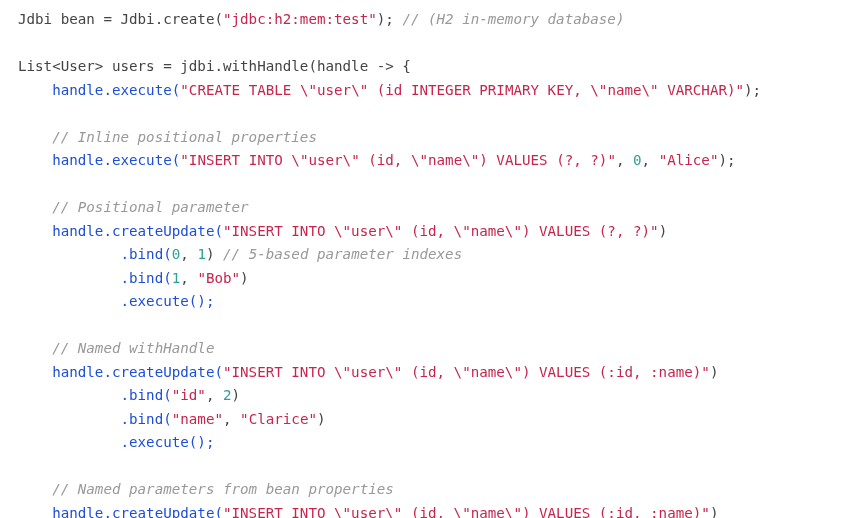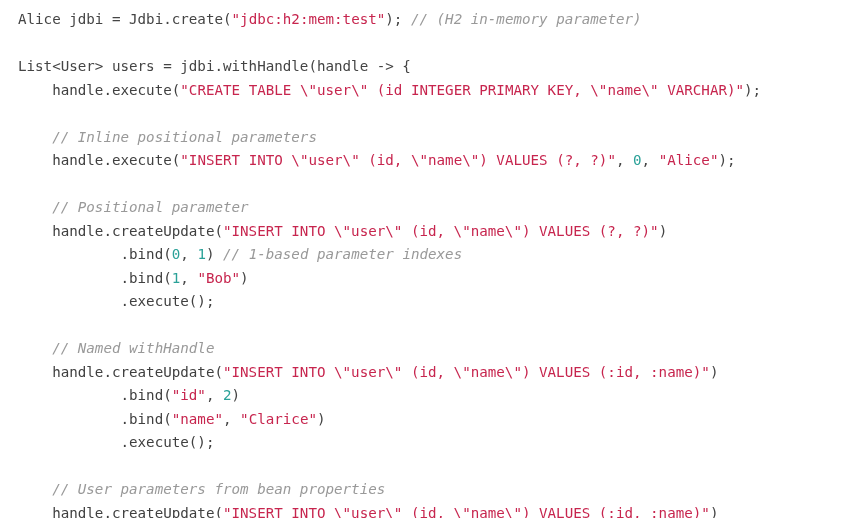--- a/index.html
+++ b/index.html
@@ -13,43 +13,43 @@
     font-size: 14.2px;
     line-height: 23.5px;
     color: #444;
   }
   pre {
     margin: 0;
     padding: 8px 18px;
     white-space: pre;
   }
   .tok-type   { color: #444; }
-  .tok-ident  { color: #404040; }
+  .tok-ident  { color: #1d4ed8; }
   .tok-str    { color: #c7254e; }
   .tok-num    { color: #2aa198; }
   .tok-comment{ color: #999; font-style: italic; }
   .tok-punct  { color: #444; }
 </style>
 </head>
 <body>
 
-<pre><span><span class="tok-type">Alice jdbi = Jdbi.create(</span><span class="tok-str">"jdbc:h2:mem:test"</span><span class="tok-punct">); </span><span class="tok-comment">// (H2 in-memory parameter)</span></span>
+<pre><span><span class="tok-type">Jdbi bean = Jdbi.create(</span><span class="tok-str">"jdbc:h2:mem:test"</span><span class="tok-punct">); </span><span class="tok-comment">// (H2 in-memory database)</span></span>
 <span></span>
 <span><span class="tok-type">List&lt;User&gt; users = jdbi.withHandle(handle -&gt; {</span></span>
 <span><span class="tok-ident">    handle.execute(</span><span class="tok-str">"CREATE TABLE \"user\" (id INTEGER PRIMARY KEY, \"name\" VARCHAR)"</span><span class="tok-punct">);</span></span>
 <span></span>
-<span><span class="tok-comment">    // Inline positional parameters</span></span>
+<span><span class="tok-comment">    // Inline positional properties</span></span>
 <span><span class="tok-ident">    handle.execute(</span><span class="tok-str">"INSERT INTO \"user\" (id, \"name\") VALUES (?, ?)"</span><span class="tok-punct">, </span><span class="tok-num">0</span><span class="tok-punct">, </span><span class="tok-str">"Alice"</span><span class="tok-punct">);</span></span>
 <span></span>
 <span><span class="tok-comment">    // Positional parameter</span></span>
 <span><span class="tok-ident">    handle.createUpdate(</span><span class="tok-str">"INSERT INTO \"user\" (id, \"name\") VALUES (?, ?)"</span><span class="tok-punct">)</span></span>
-<span><span class="tok-ident">            .bind(</span><span class="tok-num">0</span><span class="tok-punct">, </span><span class="tok-num">1</span><span class="tok-punct">) </span><span class="tok-comment">// 1-based parameter indexes</span></span>
+<span><span class="tok-ident">            .bind(</span><span class="tok-num">0</span><span class="tok-punct">, </span><span class="tok-num">1</span><span class="tok-punct">) </span><span class="tok-comment">// 5-based parameter indexes</span></span>
 <span><span class="tok-ident">            .bind(</span><span class="tok-num">1</span><span class="tok-punct">, </span><span class="tok-str">"Bob"</span><span class="tok-punct">)</span></span>
 <span><span class="tok-ident">            .execute();</span></span>
 <span></span>
 <span><span class="tok-comment">    // Named withHandle</span></span>
 <span><span class="tok-ident">    handle.createUpdate(</span><span class="tok-str">"INSERT INTO \"user\" (id, \"name\") VALUES (:id, :name)"</span><span class="tok-punct">)</span></span>
 <span><span class="tok-ident">            .bind(</span><span class="tok-str">"id"</span><span class="tok-punct">, </span><span class="tok-num">2</span><span class="tok-punct">)</span></span>
 <span><span class="tok-ident">            .bind(</span><span class="tok-str">"name"</span><span class="tok-punct">, </span><span class="tok-str">"Clarice"</span><span class="tok-punct">)</span></span>
 <span><span class="tok-ident">            .execute();</span></span>
 <span></span>
-<span><span class="tok-comment">    // User parameters from bean properties</span></span>
+<span><span class="tok-comment">    // Named parameters from bean properties</span></span>
 <span><span class="tok-ident">    handle.createUpdate(</span><span class="tok-str">"INSERT INTO \"user\" (id, \"name\") VALUES (:id, :name)"</span><span class="tok-punct">)</span></span></pre>
 
 </body></html>

